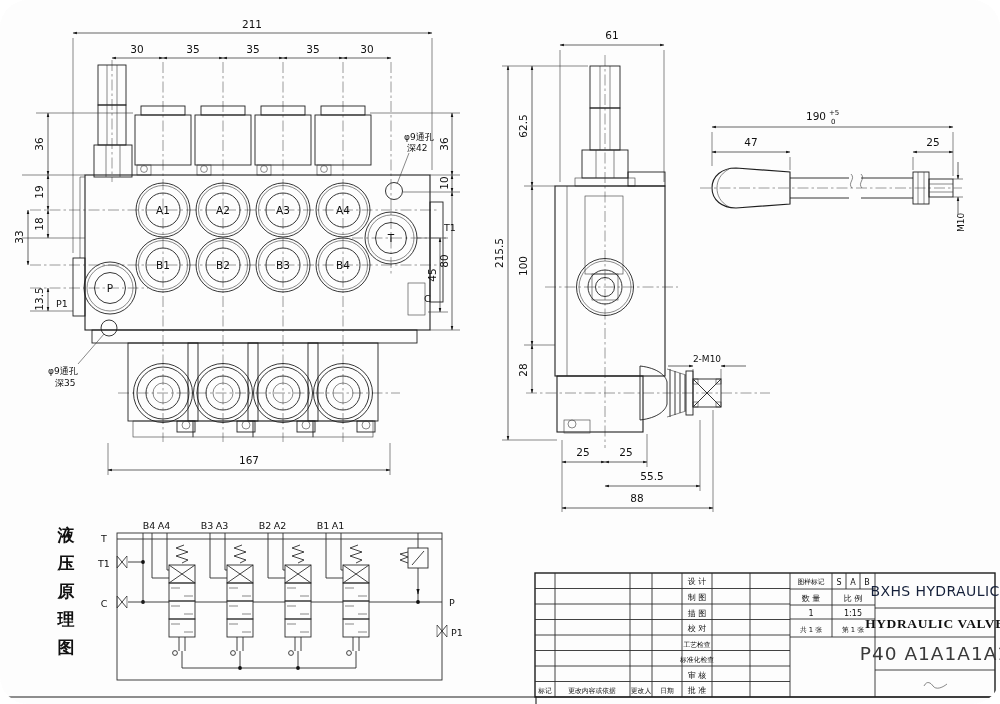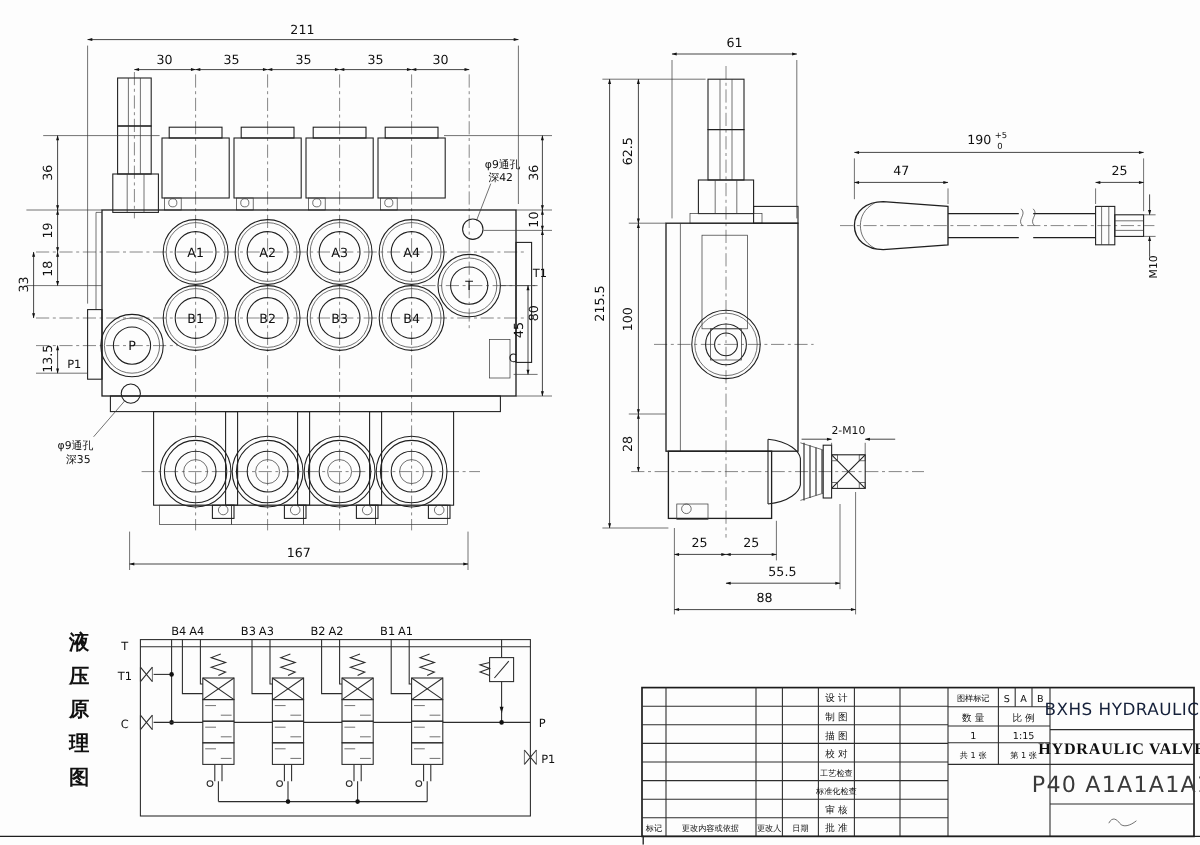--- a/index.html
+++ b/index.html
@@ -1,16 +1,16 @@
 <!DOCTYPE html>
 <html><head>
 <meta charset="utf-8">
 <style>
   html,body{margin:0;padding:0;background:#ffffff;}
-  .page{width:1000px;height:704px;position:relative;background:#fdfdfd;overflow:hidden;}
+  .page{width:1000px;height:704px;position:relative;background:#fdfdfd;overflow:hidden;border-radius:28px;}
   svg{display:block}
   .ln{stroke:#1f1f1f;stroke-width:1.1;fill:none;stroke-linecap:square}
   .md{stroke:#1f1f1f;stroke-width:0.9;fill:none}
   .tn{stroke:#3a3a3a;stroke-width:0.6;fill:none}
   .cl{stroke:#4a4a4a;stroke-width:0.55;fill:none;stroke-dasharray:11 3 2.5 3}
   .dm{stroke:#222;stroke-width:0.7;fill:none}
   .gr{stroke:#2c2c2c;stroke-width:0.9;fill:none}
   .gro{stroke:#1c1c1c;stroke-width:1.4;fill:none}
   .dot{fill:#111;stroke:none}
   .arr{fill:#111;stroke:none}

